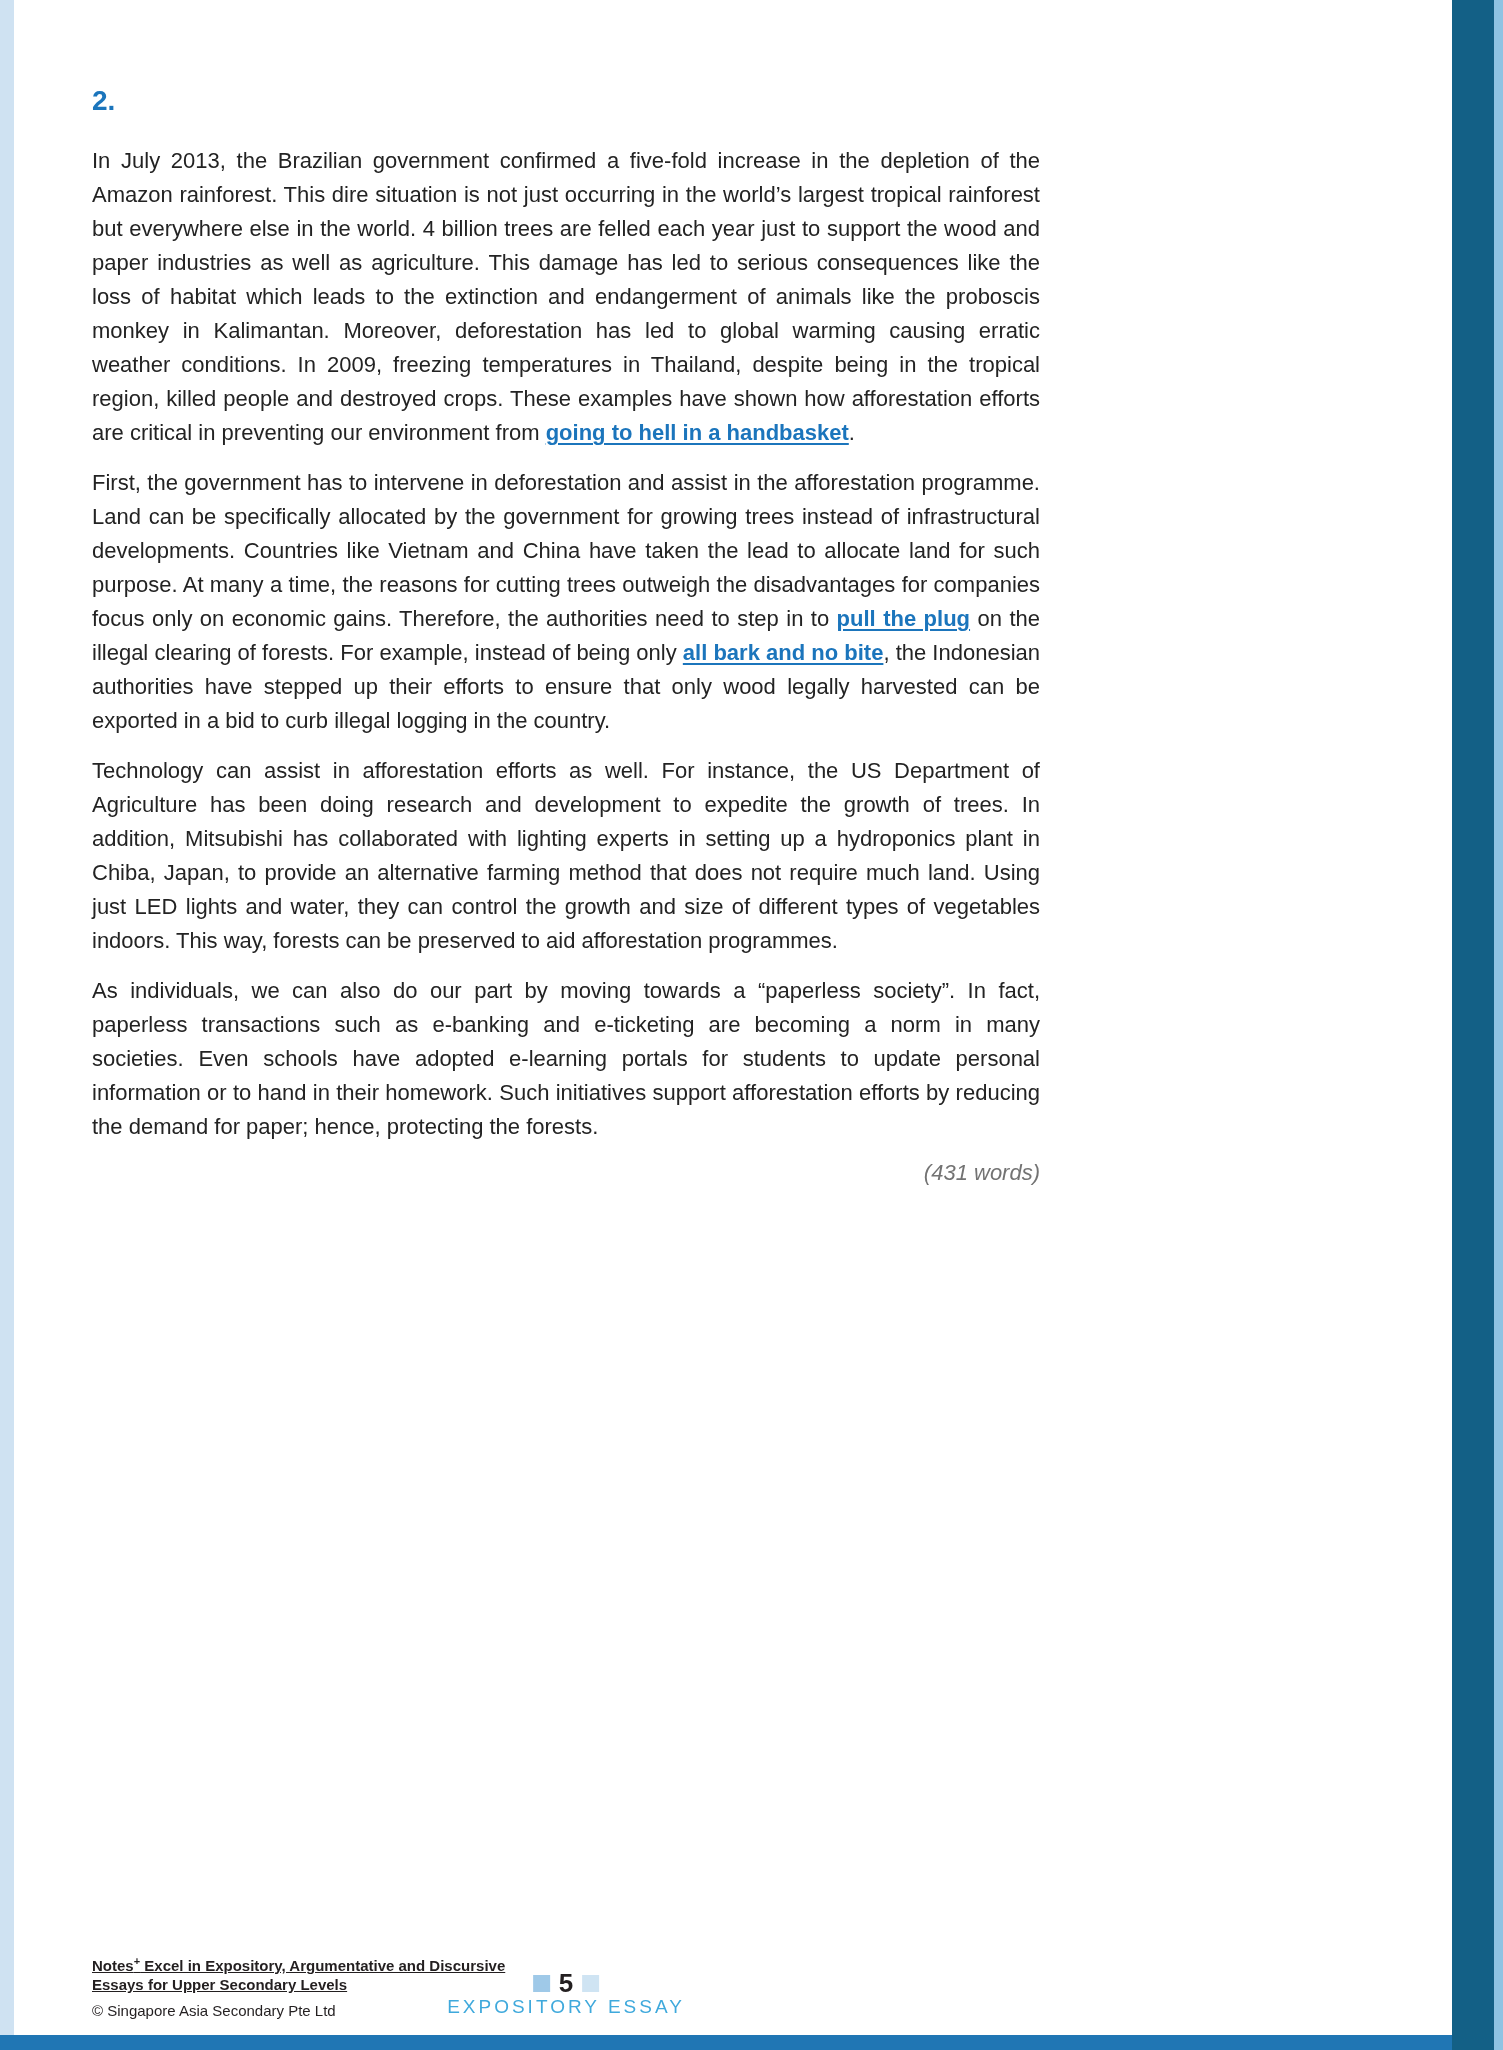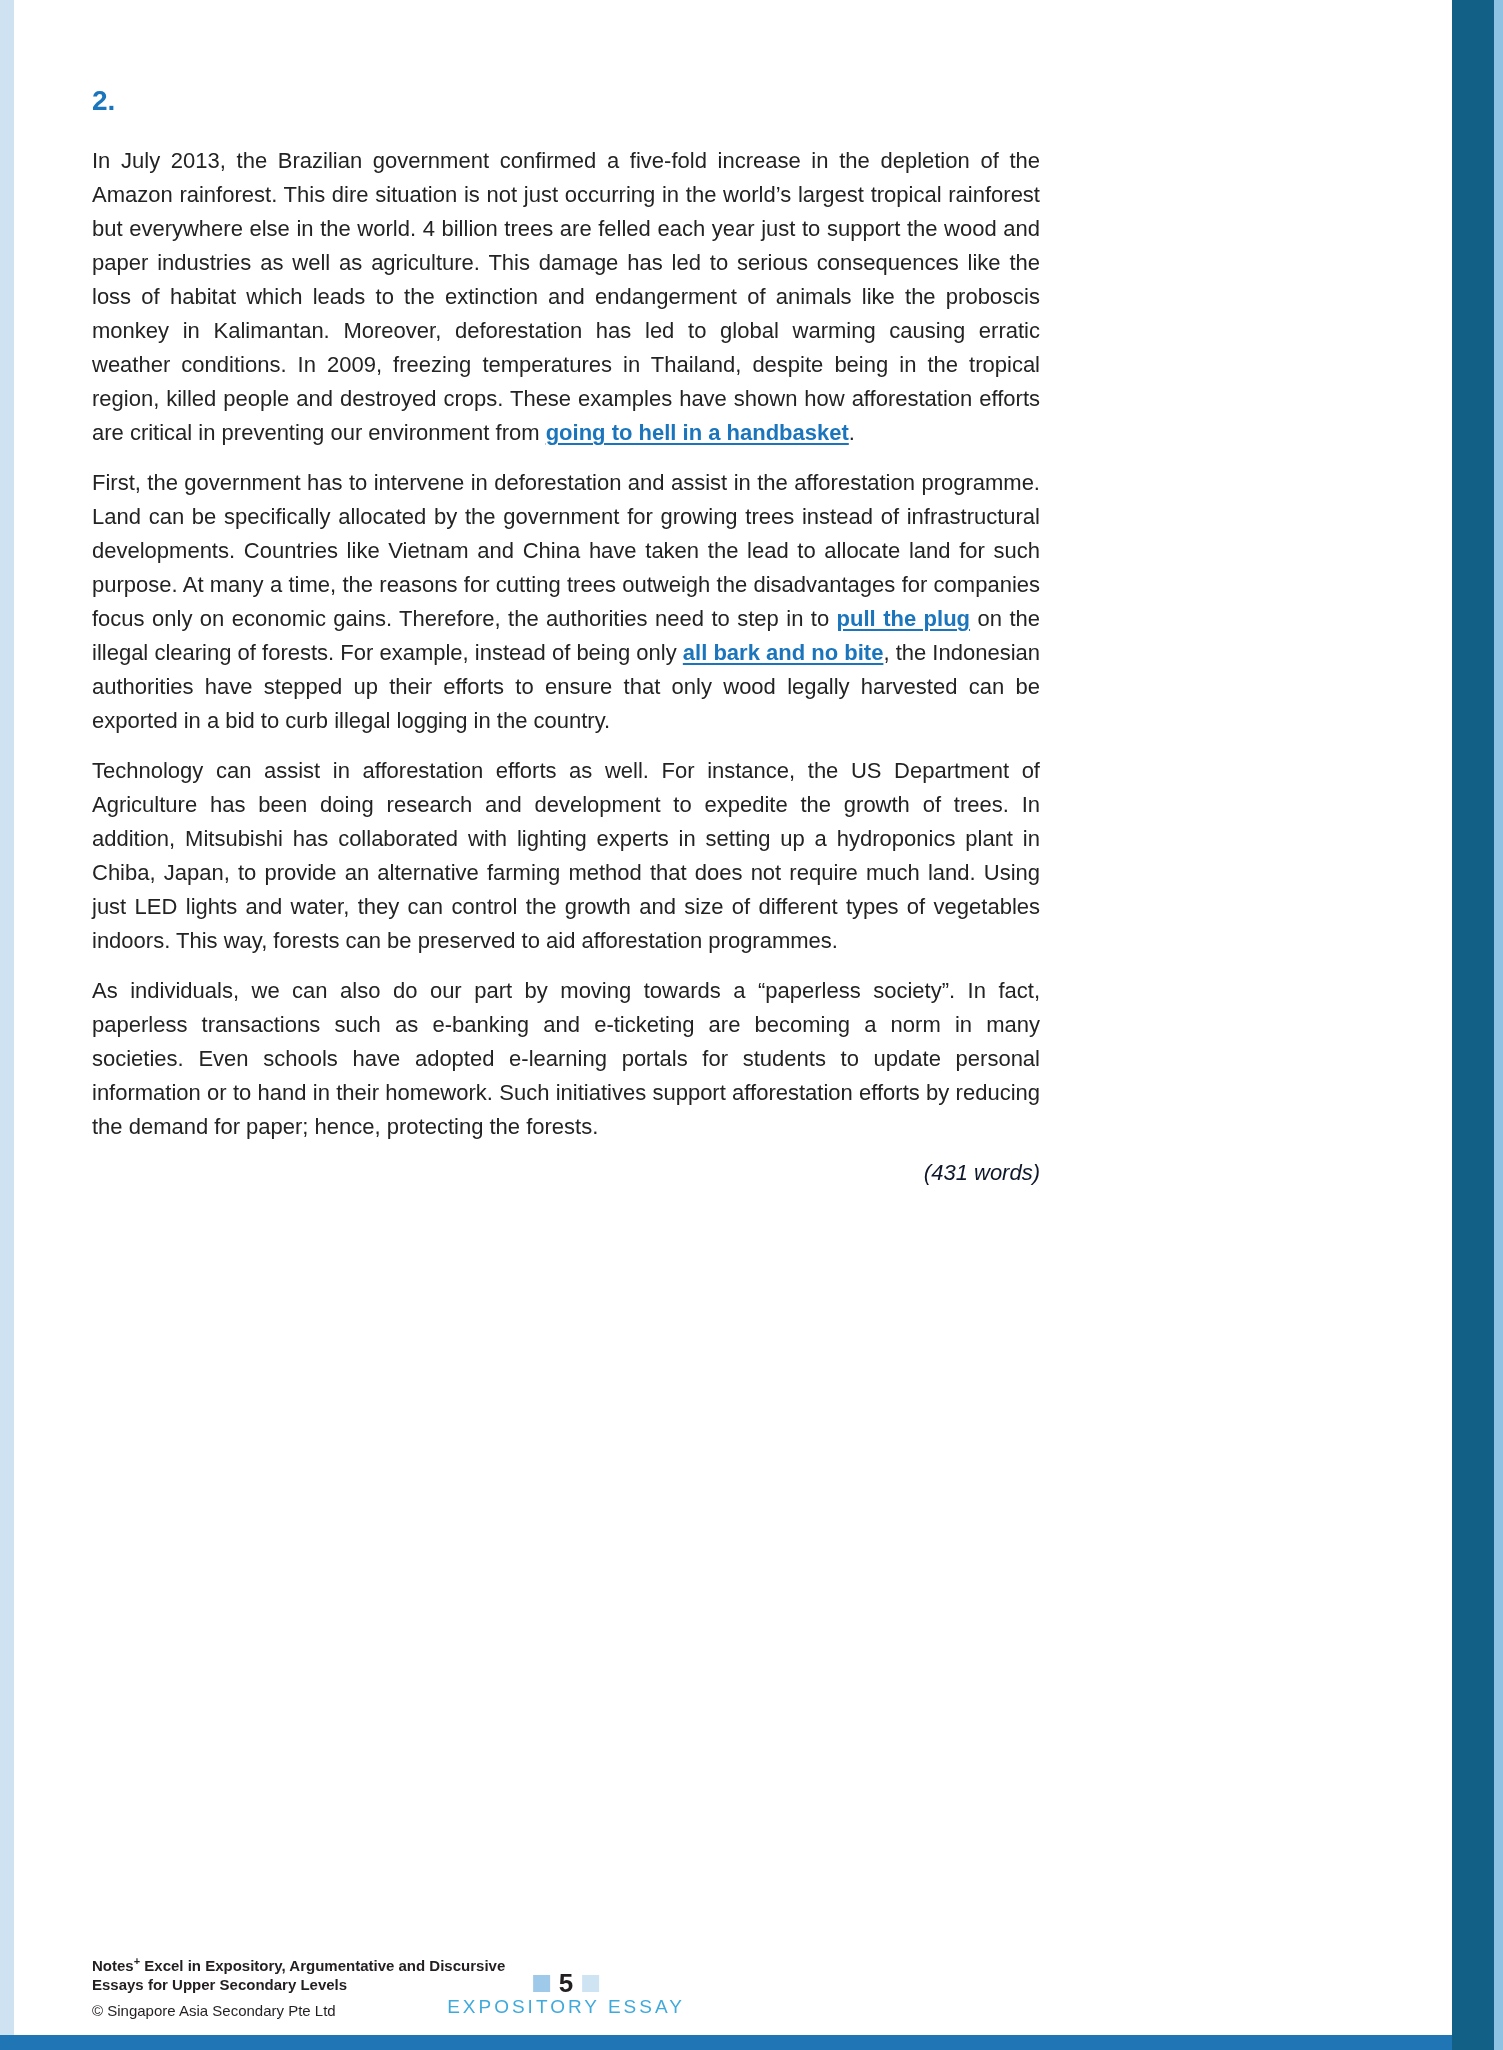--- a/index.html
+++ b/index.html
@@ -54,31 +54,31 @@
     text-decoration: underline;
     text-decoration-thickness: 2px;
     text-underline-offset: 3px;
     cursor: pointer;
   }
   .word-count {
     text-align: right;
     font-style: italic;
     font-size: 22px;
     margin-top: 10px;
-    color: #0f172a;
+    color: #737373;
   }
   .footer {
     position: absolute; left: 92px; bottom: 30px; width: 948px; height: 64px;
     z-index: 2;
   }
   .footer-left {
     position: absolute; left: 0; bottom: 0;
     font-size: 15px; line-height: 19px; color: #231f20;
   }
-  .footer-series { font-weight: bold; }
+  .footer-series { font-weight: bold; text-decoration: underline; }
   .footer-series sup { font-size: 11px; }
   .footer-copyright { margin-top: 7px; font-weight: normal; }
   .footer-center {
     position: absolute; left: 50%; transform: translateX(-50%); bottom: 2px;
     text-align: center;
   }
   .page-number-row {
     display: flex; align-items: center; justify-content: center; gap: 9px;
   }
   .pn-square { width: 17px; height: 17px; display: inline-block; }

